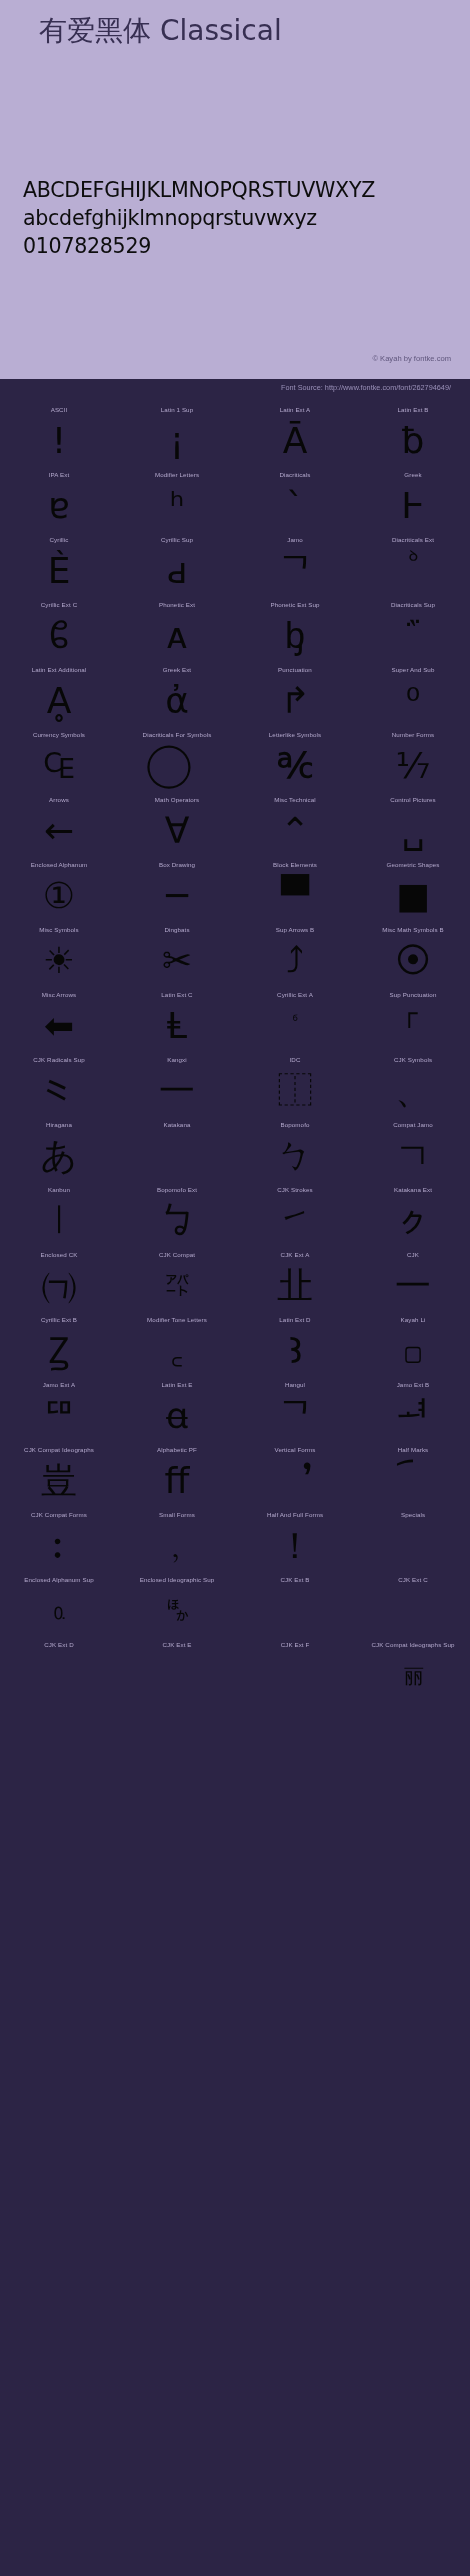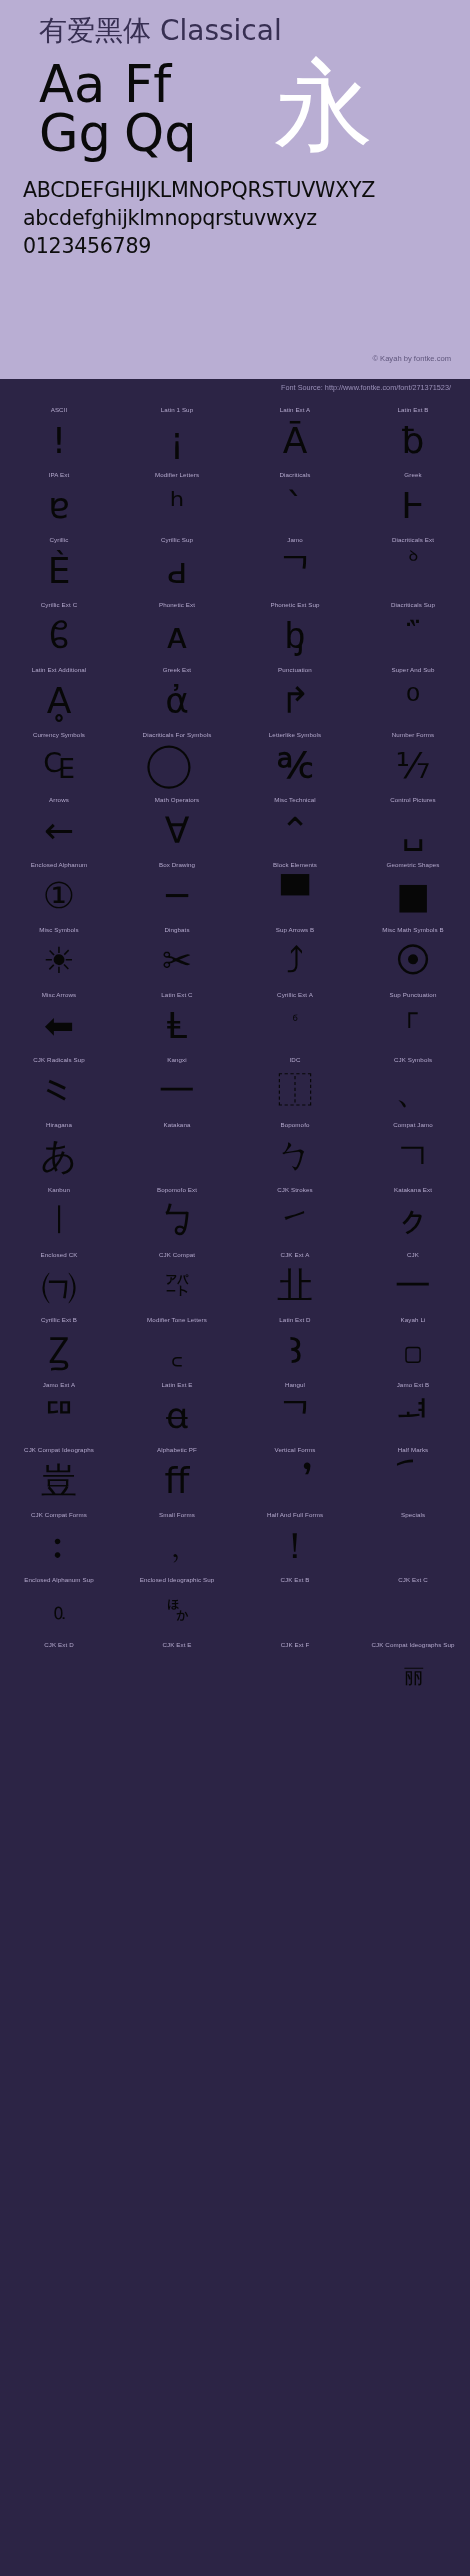--- a/index.html
+++ b/index.html
@@ -165,39 +165,32 @@
 </style>
 </head>
 <body>
 
 <div id="page">
 
   <div class="header">
 
     <div class="header-title">有爱黑体 Classical</div>
 
-    <div class="specimen-row">
-      <div class="spec-cell spec-aa">Aa</div>
-      <div class="spec-cell spec-ff">Ff</div>
-      <div class="spec-cell spec-gg">Gg</div>
-      <div class="spec-cell spec-qq">Qq</div>
-      <div class="spec-cjk">永</div>
-    </div>
 
     <div class="alpha-block">
       <div class="alpha-line">ABCDEFGHIJKLMNOPQRSTUVWXYZ</div>
       <div class="alpha-line">abcdefghijklmnopqrstuvwxyz</div>
-      <div class="alpha-line">0123456789</div>
+      <div class="alpha-line">0107828529</div>
     </div>
 
     <div class="design-credit">© Kayah by fontke.com</div>
   </div>
 
   <div class="source-bar">
-    <div class="source-text">Font Source: http://www.fontke.com/font/271371523/</div>
+    <div class="source-text">Font Source: http://www.fontke.com/font/262794649/</div>
   </div>
 
   <div class="grid" id="block-grid">
       <div class="block-cell">
         <div class="block-label">ASCII</div>
         <div class="block-glyph">!</div>
       </div>
       <div class="block-cell">
         <div class="block-label">Latin 1 Sup</div>
         <div class="block-glyph">¡</div>

